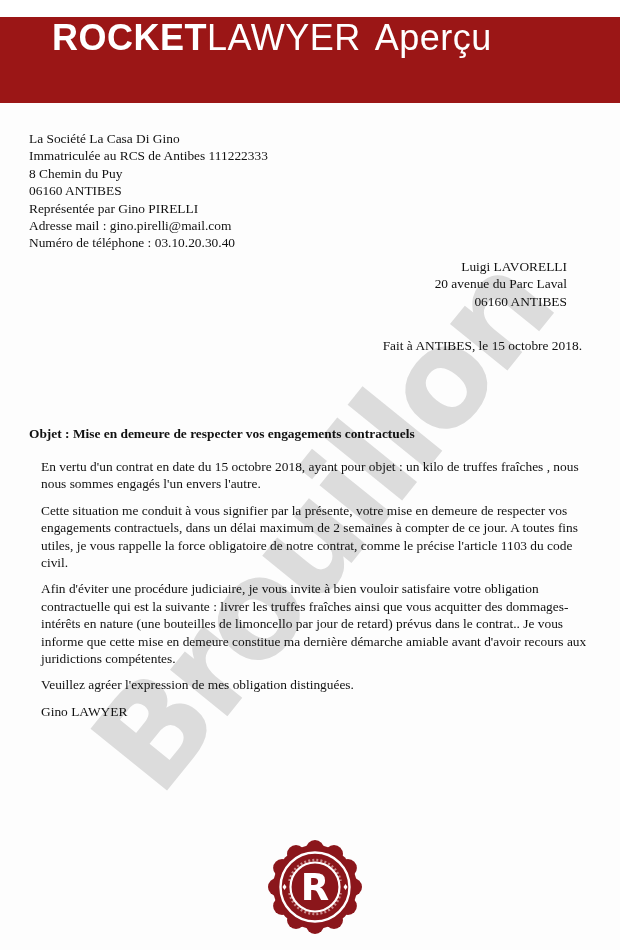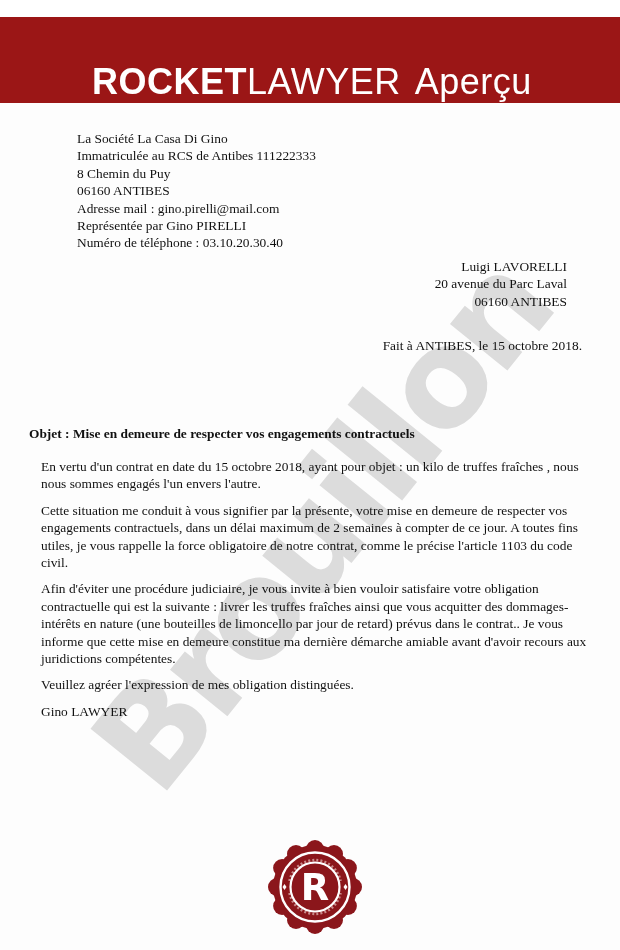--- a/index.html
+++ b/index.html
@@ -3,22 +3,22 @@
 <meta charset="utf-8">
 <style>
   html,body{margin:0;padding:0;}
   body{
     width:620px;height:950px;background:#ffffff;
     font-family:"Liberation Serif", serif;color:#111;
     overflow:hidden;position:relative;
   }
   .top-strip{height:17px;background:#ffffff;}
   .app-header{
-    height:86px;display:flex;align-items:flex-end;
-    padding-left:92px;box-sizing:border-box;
+    height:86px;display:flex;align-items:flex-start;
+    padding-left:52px;box-sizing:border-box;
   }
   .brand{
     color:#ffffff;font-family:"Liberation Sans", sans-serif;
     font-size:36px;letter-spacing:0.5px;white-space:nowrap;
   }
   .brand .bold{font-weight:800;}
   .brand .light{font-weight:300;}
   .brand .label{font-weight:300;margin-left:14px;}
   .page{
     position:relative;width:620px;height:847px;background:#fdfdfd;
@@ -26,21 +26,21 @@
   }
   .watermark{
     position:absolute;left:-78px;top:355px;width:800px;
     text-align:center;
     transform:rotate(-51deg);transform-origin:center;
     font-family:"DejaVu Sans", sans-serif;font-weight:700;
     font-size:135px;letter-spacing:-6px;line-height:135px;
     color:#DCDCDC;z-index:0;user-select:none;pointer-events:none;
   }
   .doc{position:absolute;inset:0;z-index:1;font-size:13.4px;line-height:17.4px;}
-  .sender-block{position:absolute;left:29px;top:27px;margin-left:48px;}
+  .sender-block{position:absolute;left:29px;top:27px;}
   .sender-block div{white-space:nowrap;}
   .recipient-block{position:absolute;right:53px;top:155px;text-align:right;}
   .recipient-block .small{font-size:11px;}
   .date-line{position:absolute;right:38px;top:234px;text-align:right;}
   .heading-registered{
     position:absolute;left:29px;top:285px;font-weight:bold;
     text-decoration:underline;text-decoration-thickness:1.5px;
   }
   .heading-subject{position:absolute;left:29px;top:322px;font-weight:bold;}
   .body-block{position:absolute;left:29px;top:355px;width:565px;}
@@ -63,22 +63,22 @@
 
   <div class="watermark">Brouillon</div>
 
   <div class="doc">
 
     <div class="sender-block">
       <div>La Société La Casa Di Gino</div>
       <div>Immatriculée au RCS de Antibes 111222333</div>
       <div>8 Chemin du Puy</div>
       <div>06160 ANTIBES</div>
+      <div>Représentée par Gino PIRELLI</div>
       <div>Adresse mail : gino.pirelli@mail.com</div>
-      <div>Représentée par Gino PIRELLI</div>
       <div>Numéro de téléphone : 03.10.20.30.40</div>
     </div>
 
     <div class="recipient-block">
       <div>Luigi LAVORELLI</div>
       <div>20 avenue du Parc Laval</div>
       <div>06160 ANTIBES</div>
     </div>
 
     <div class="date-line">Fait à ANTIBES, le 15 octobre 2018.</div>

